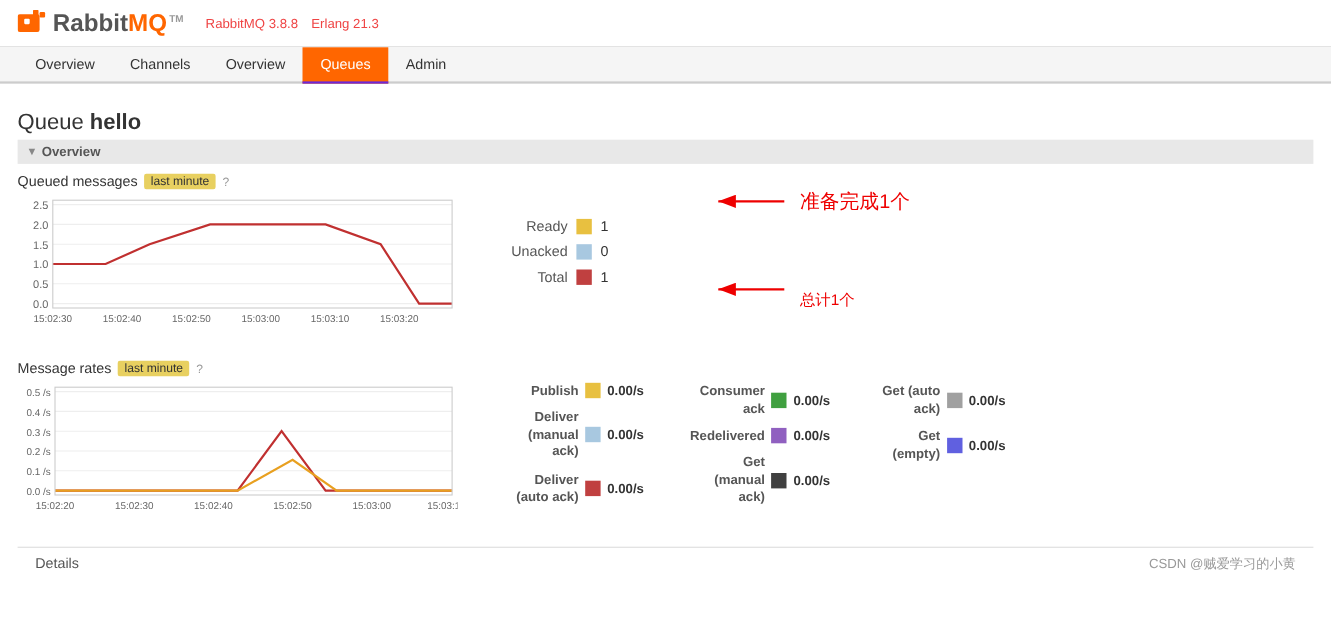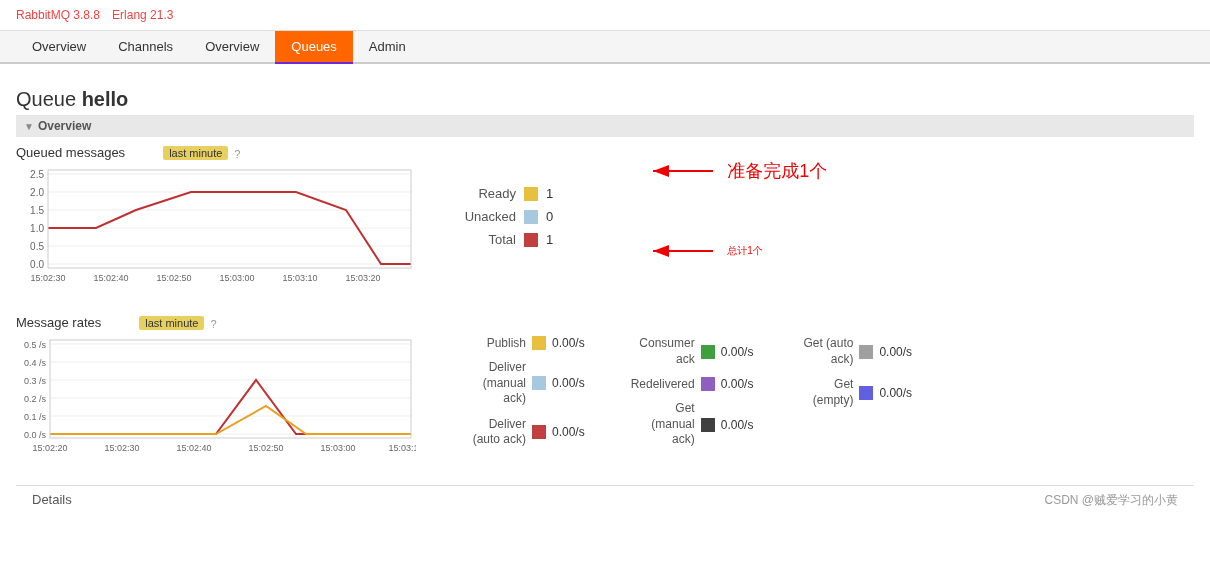--- a/index.html
+++ b/index.html
@@ -107,21 +107,20 @@
     .chart-title {
       font-size: 13px;
       color: #333;
     }
     .badge {
       background: #e8d060;
       color: #333;
       font-size: 11px;
       padding: 1px 6px;
       border-radius: 2px;
-      margin-left: 32px;
     }
     .help-icon {
       color: #999;
       font-size: 11px;
       cursor: pointer;
     }
 
     
     .chart-svg {
       border: none;
@@ -159,20 +158,21 @@
     }
     .rate-col {
       display: flex;
       flex-direction: column;
       gap: 10px;
     }
     .rate-item {
       display: flex;
       align-items: center;
       gap: 6px;
+      font-weight: bold;
     }
     .rate-label {
       text-align: right;
       color: #555;
       font-size: 12px;
     }
     .rate-color-box {
       width: 14px;
       height: 14px;
       flex-shrink: 0;
@@ -207,20 +207,33 @@
       position: absolute;
       color: #e00;
       font-size: 13px;
       font-weight: normal;
     }
   </style>
 </head>
 <body>
 
 <div class="top-header">
+  <div class="logo-area">
+
+    <svg class="logo-icon" viewBox="0 0 28 24" fill="none">
+      <rect x="0" y="4" width="20" height="16" rx="2" fill="#f60"></rect>
+      <rect x="6" y="8" width="5" height="5" rx="1" fill="#fff"></rect>
+      <rect x="14" y="4" width="5" height="5" rx="1" fill="#f60"></rect>
+      <rect x="20" y="2" width="5" height="5" rx="1" fill="#f60"></rect>
+      <rect x="14" y="0" width="5" height="5" rx="1" fill="#f60"></rect>
+    </svg>
+    <span style="font-size:22px; font-weight:bold;">
+      <span style="color:#555;">Rabbit</span><span style="color:#f60; font-weight:bold;">MQ</span><span class="tm-text">TM</span>
+    </span>
+  </div>
   <div class="version-info">
     <span>RabbitMQ 3.8.8</span>
     <span>Erlang 21.3</span>
   </div>
 </div>
 
 <nav class="nav-bar">
   <a class="nav-item">Overview</a>
   <a class="nav-item">Channels</a>
   <a class="nav-item">Overview</a>
@@ -313,21 +326,21 @@
 
         <div style="position:absolute; top:70px; left:0px; display:flex; align-items:center; gap:4px;">
           <svg width="80" height="30">
             <defs>
               <marker id="arrowhead2" markerWidth="8" markerHeight="6" refX="8" refY="3" orient="auto">
                 <polygon points="0 0, 8 3, 0 6" fill="#e00"></polygon>
               </marker>
             </defs>
             <line x1="70" y1="15" x2="10" y2="15" stroke="#e00" stroke-width="2" marker-end="url(#arrowhead2)"></line>
           </svg>
-          <span class="zh-annotation" style="position:relative; top:0; left:0; white-space:nowrap; font-size:10px;">总计1个</span>
+          <span class="zh-annotation" style="position:relative; top:10px; left:0; white-space:nowrap; font-size:14px;">总计1个</span>
         </div>
       </div>
     </div>
   </div>
 
   <div class="rates-section">
     <div class="chart-title-row">
       <span class="chart-title">Message rates</span>
       <span class="badge">last minute</span>
       <span class="help-icon">?</span>

